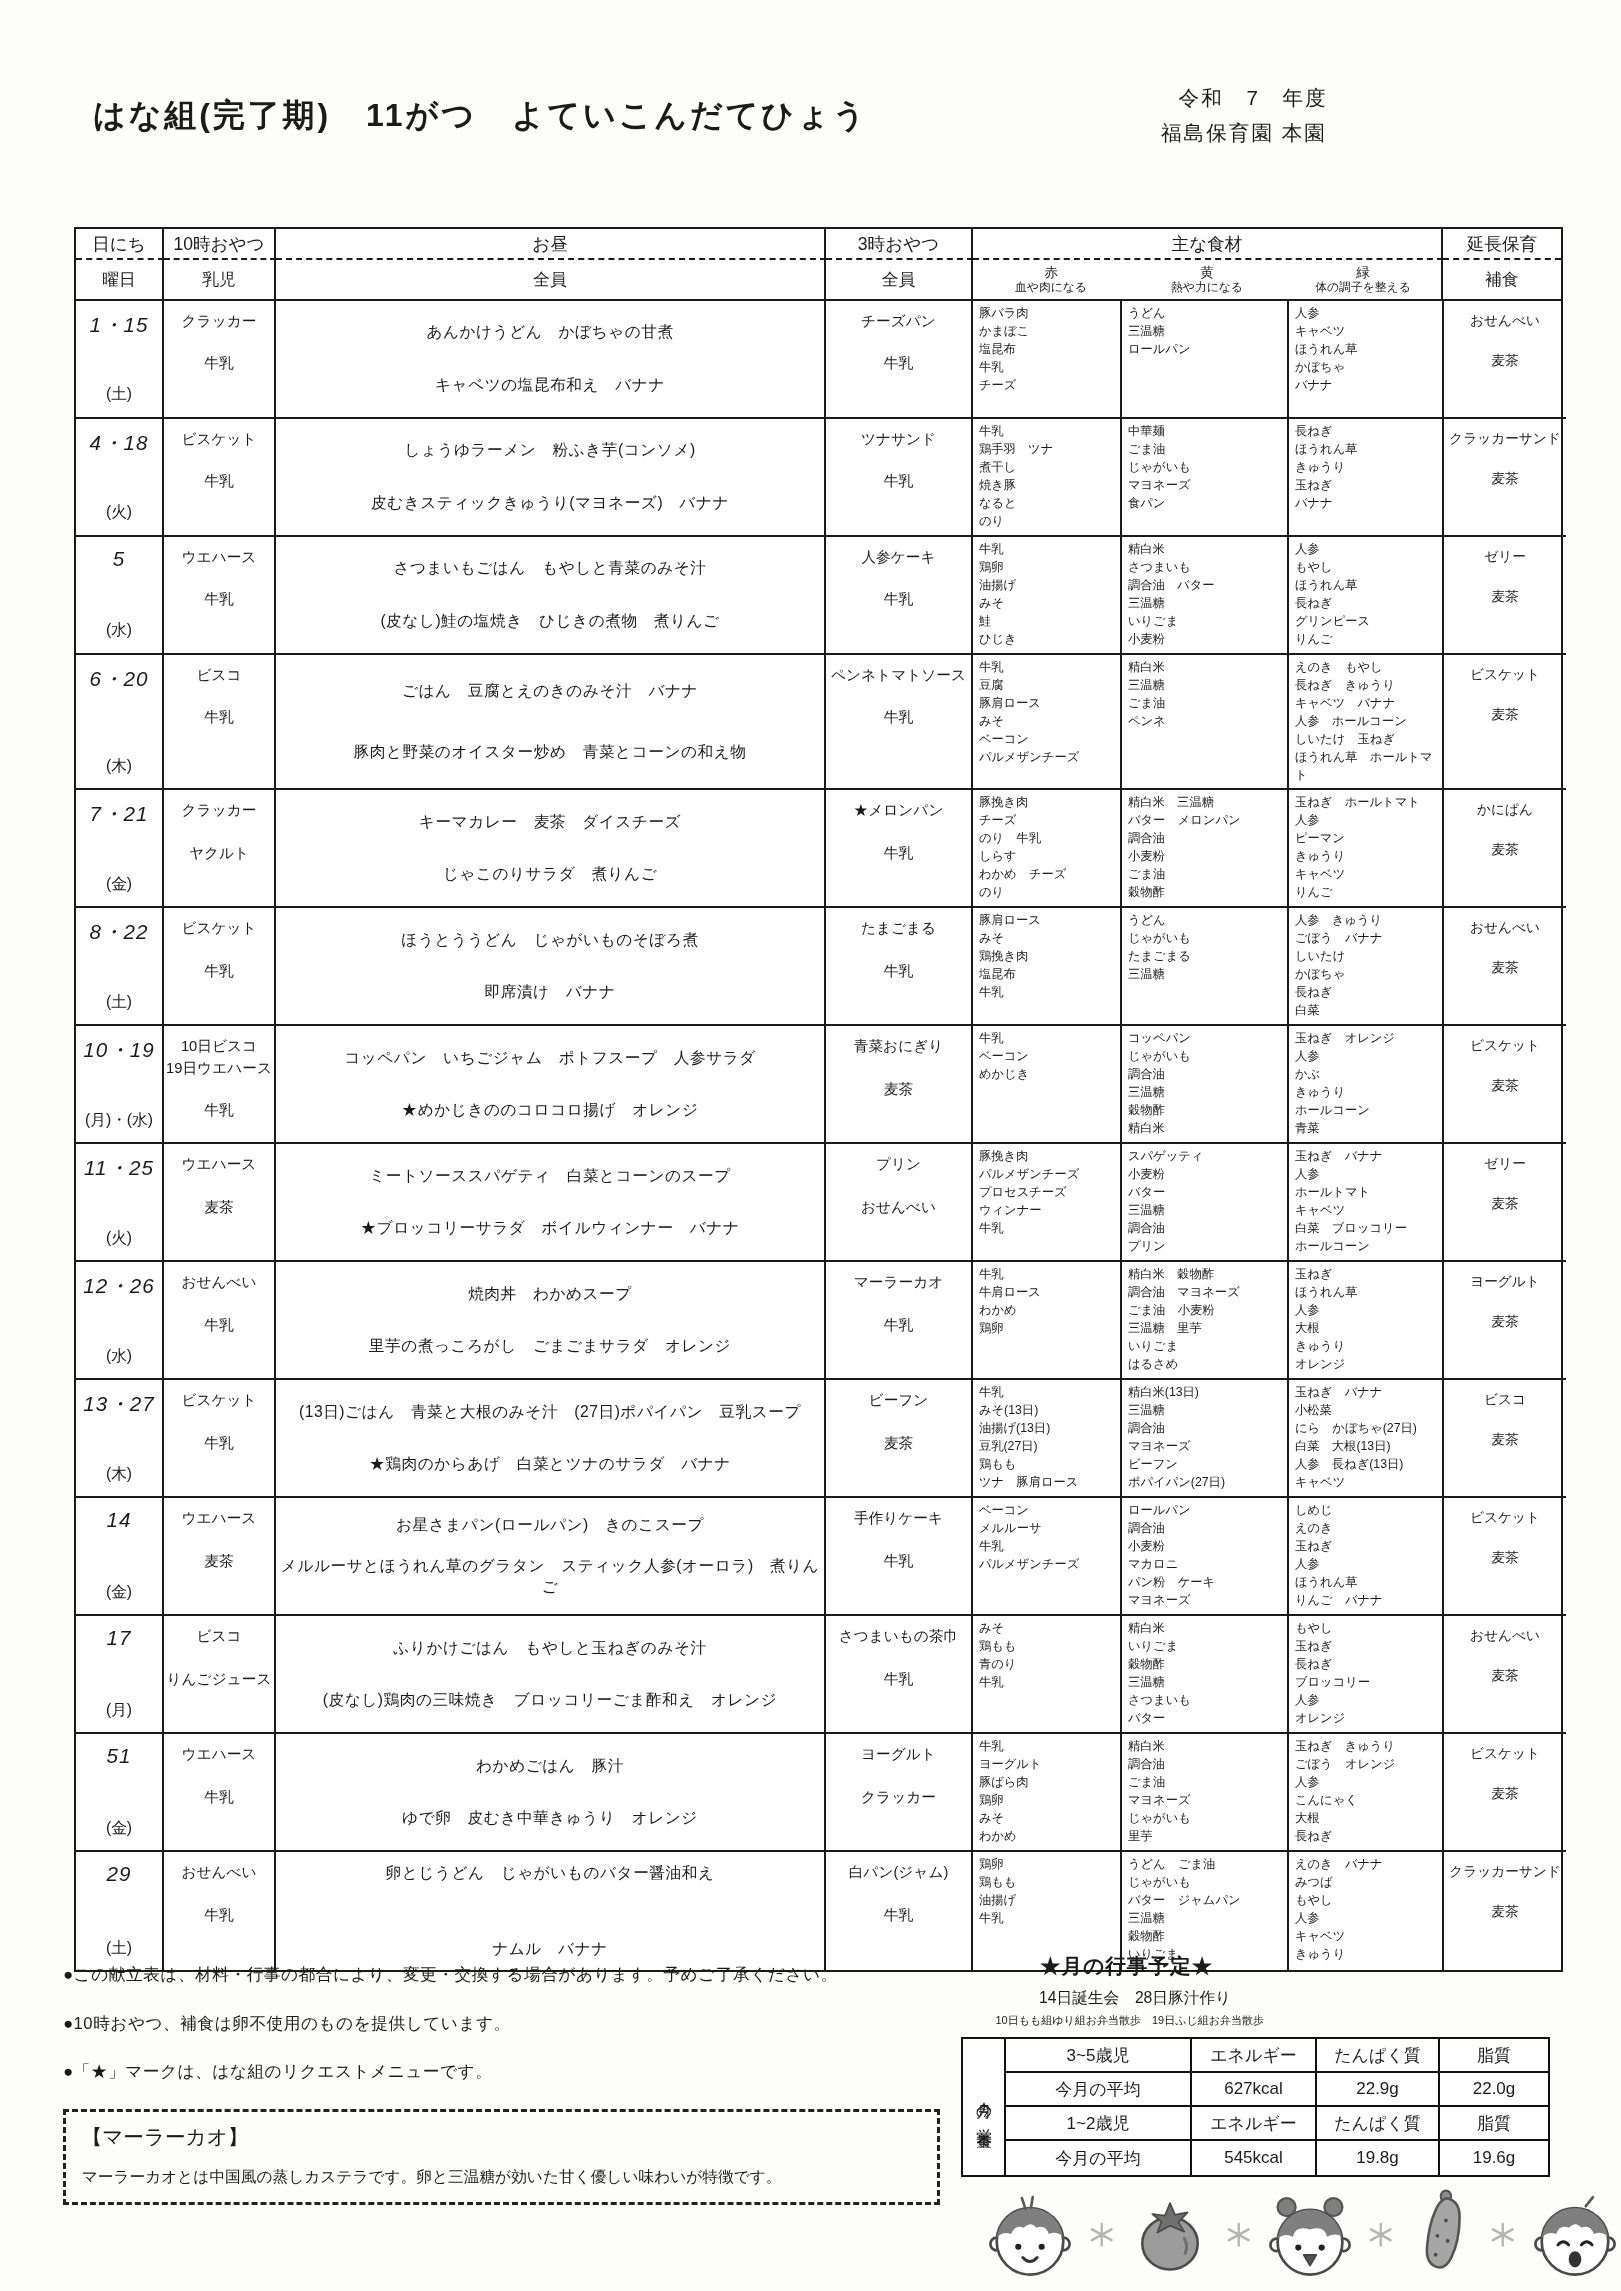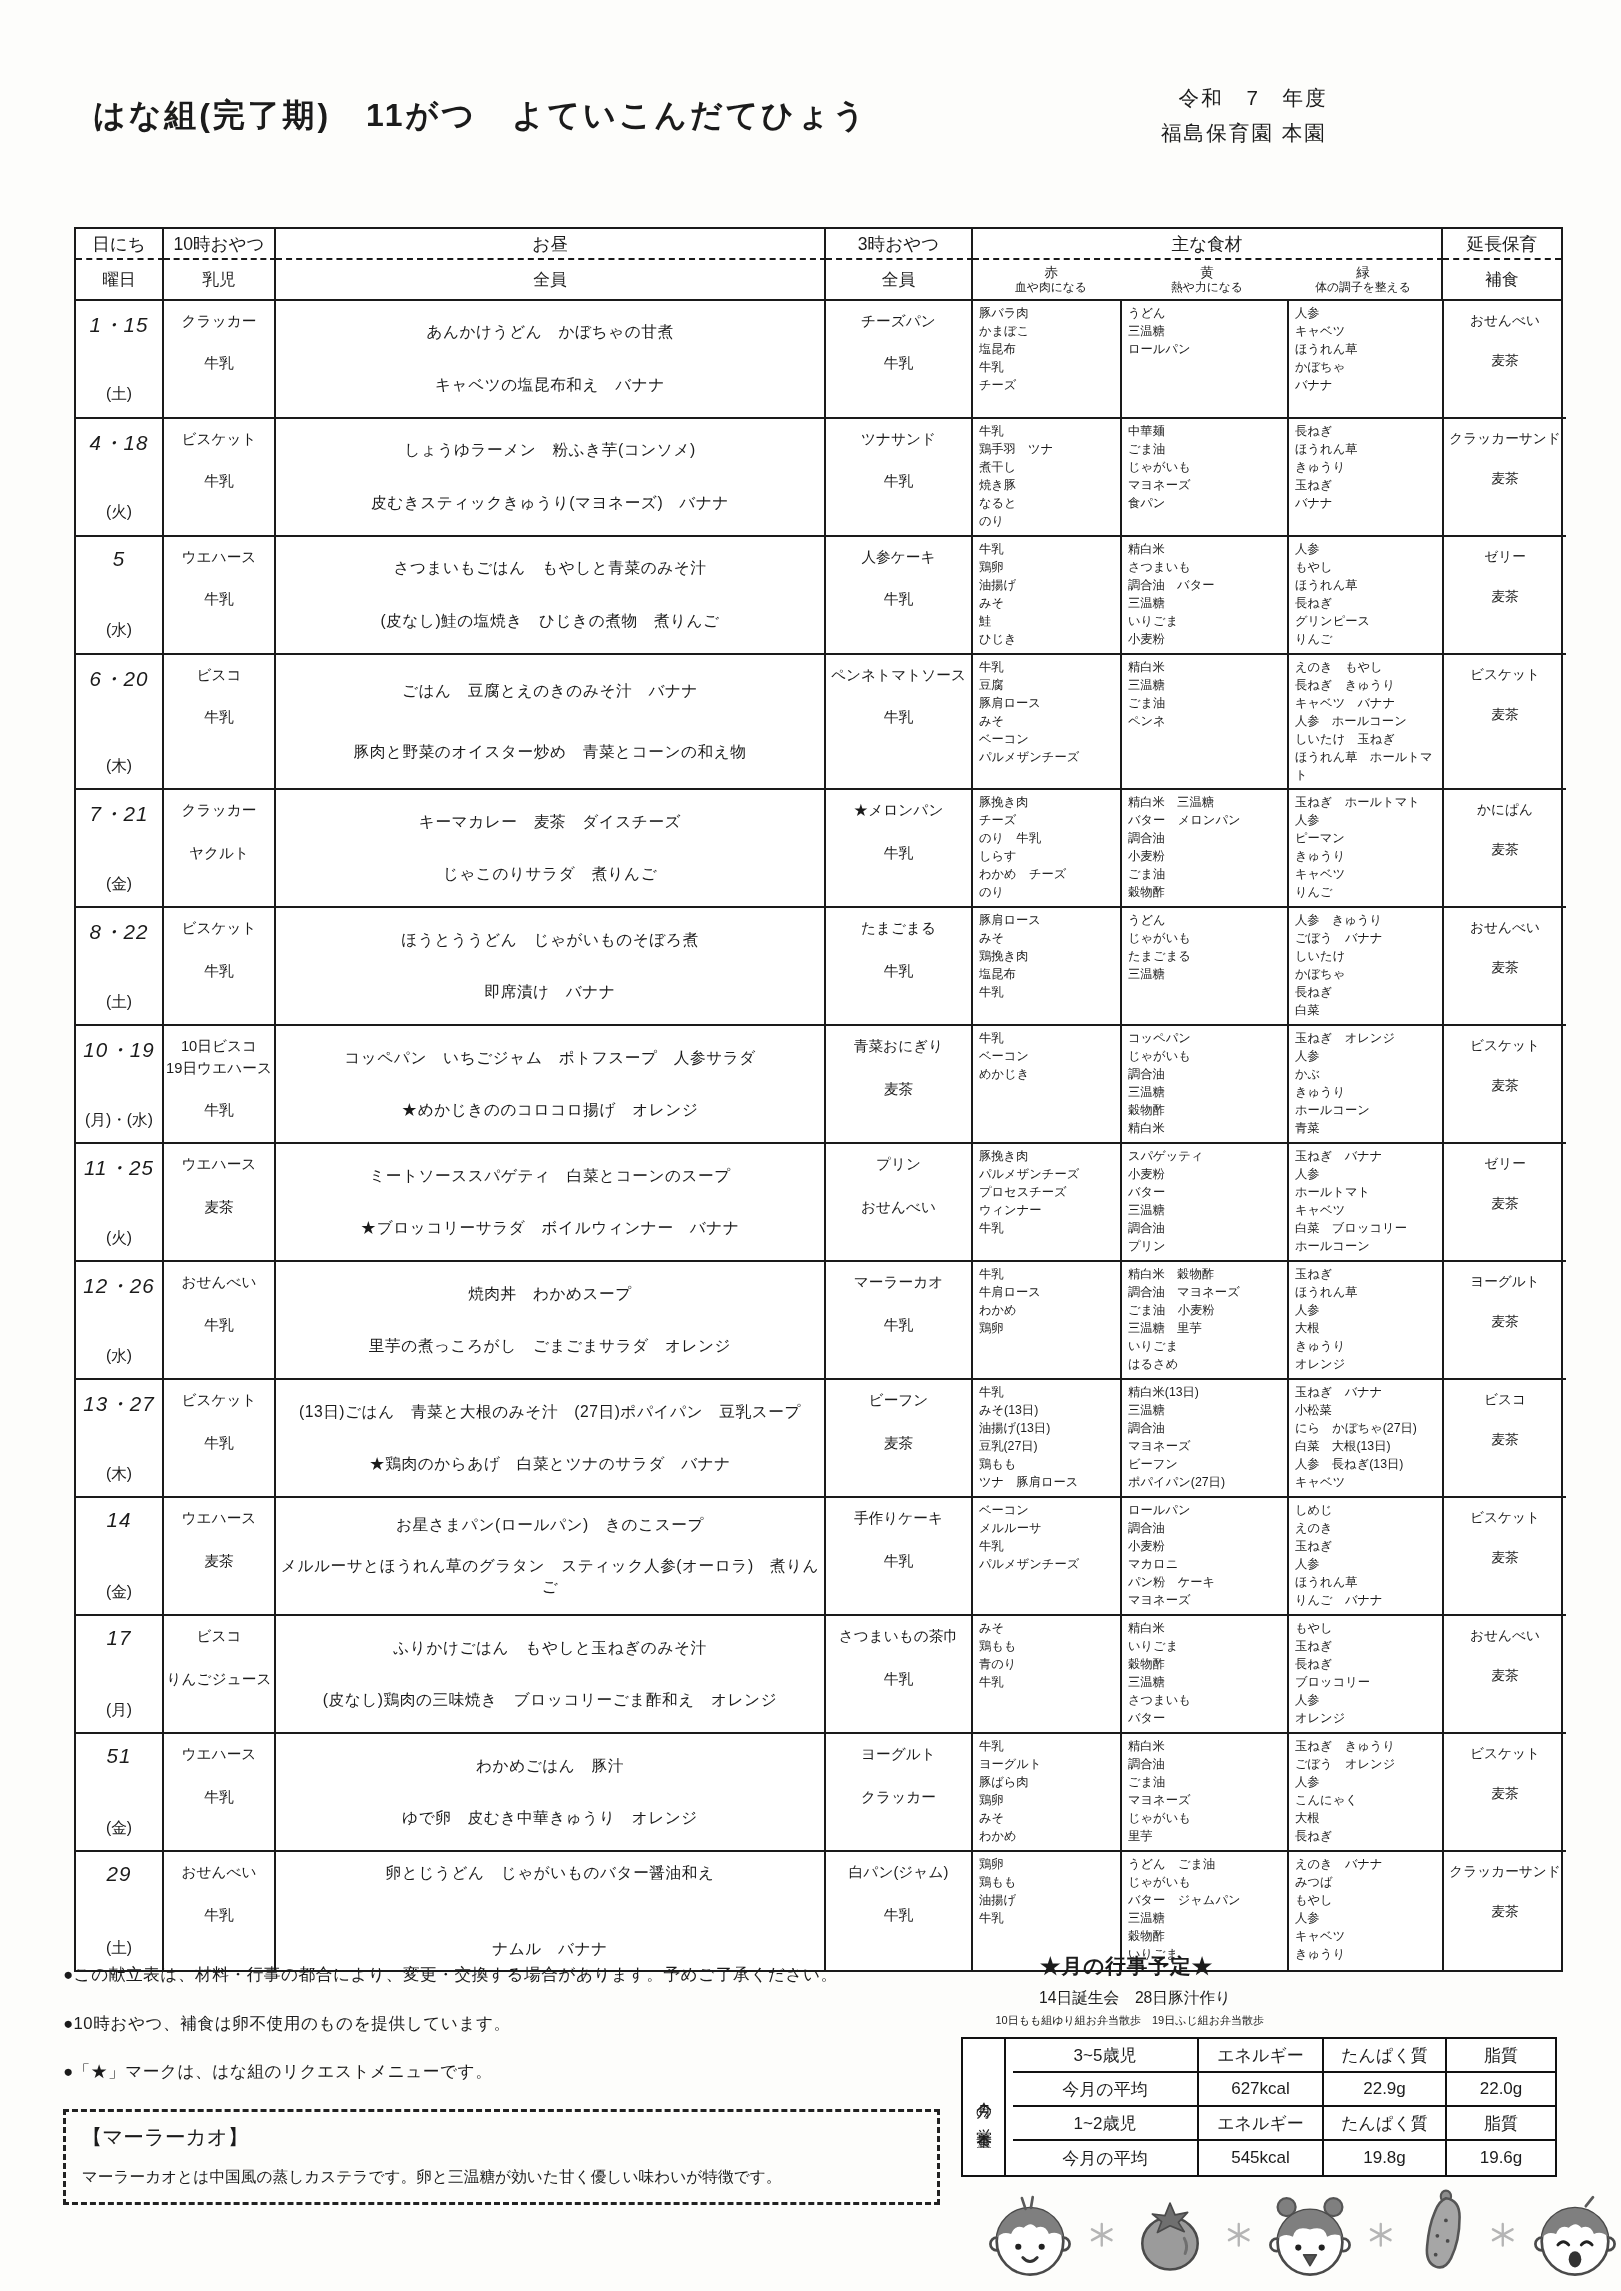--- a/index.html
+++ b/index.html
@@ -72,21 +72,21 @@
   .events-title { font-size:20.6px; font-weight:600; margin-left:72px; letter-spacing:1px; }
   .events-line1 { font-size:15.7px; margin:7.8px 0 0 71px; }
   .events-line2 { font-size:11px; margin:3.9px 0 0 27.4px; }
 
   .nut { position:absolute; left:961px; top:2037px; display:flex; border:2.9px solid #111; background:#fff; }
   .nut-label {
     width:43px; writing-mode:vertical-rl; text-orientation:upright;
     display:flex; align-items:center; justify-content:center;
     border-right:2.9px solid #111; font-size:15.7px; letter-spacing:2.9px; padding:2px 0;
   }
-  .nut-grid { display:grid; grid-template-columns:186px 125px 123px 108px; grid-auto-rows:34px;padding-left:7px; }
+  .nut-grid { display:grid; grid-template-columns:186px 125px 123px 108px; grid-auto-rows:34px; }
   .nut-grid > div {
     display:flex; align-items:center; justify-content:center;
     border-right:2px solid #111; border-bottom:2px solid #111; font-size:17px;
   }
   .nut-grid > div:nth-child(4n) { border-right:none; }
   .nut-grid > div.thickb { border-bottom:2.9px solid #111; }
   .nut-grid > div.lastrow { border-bottom:none; }
 
   .deco { position:absolute; left:985px; top:2188px; display:flex; align-items:center; gap:13.7px; }
   .deco svg { display:block; }

